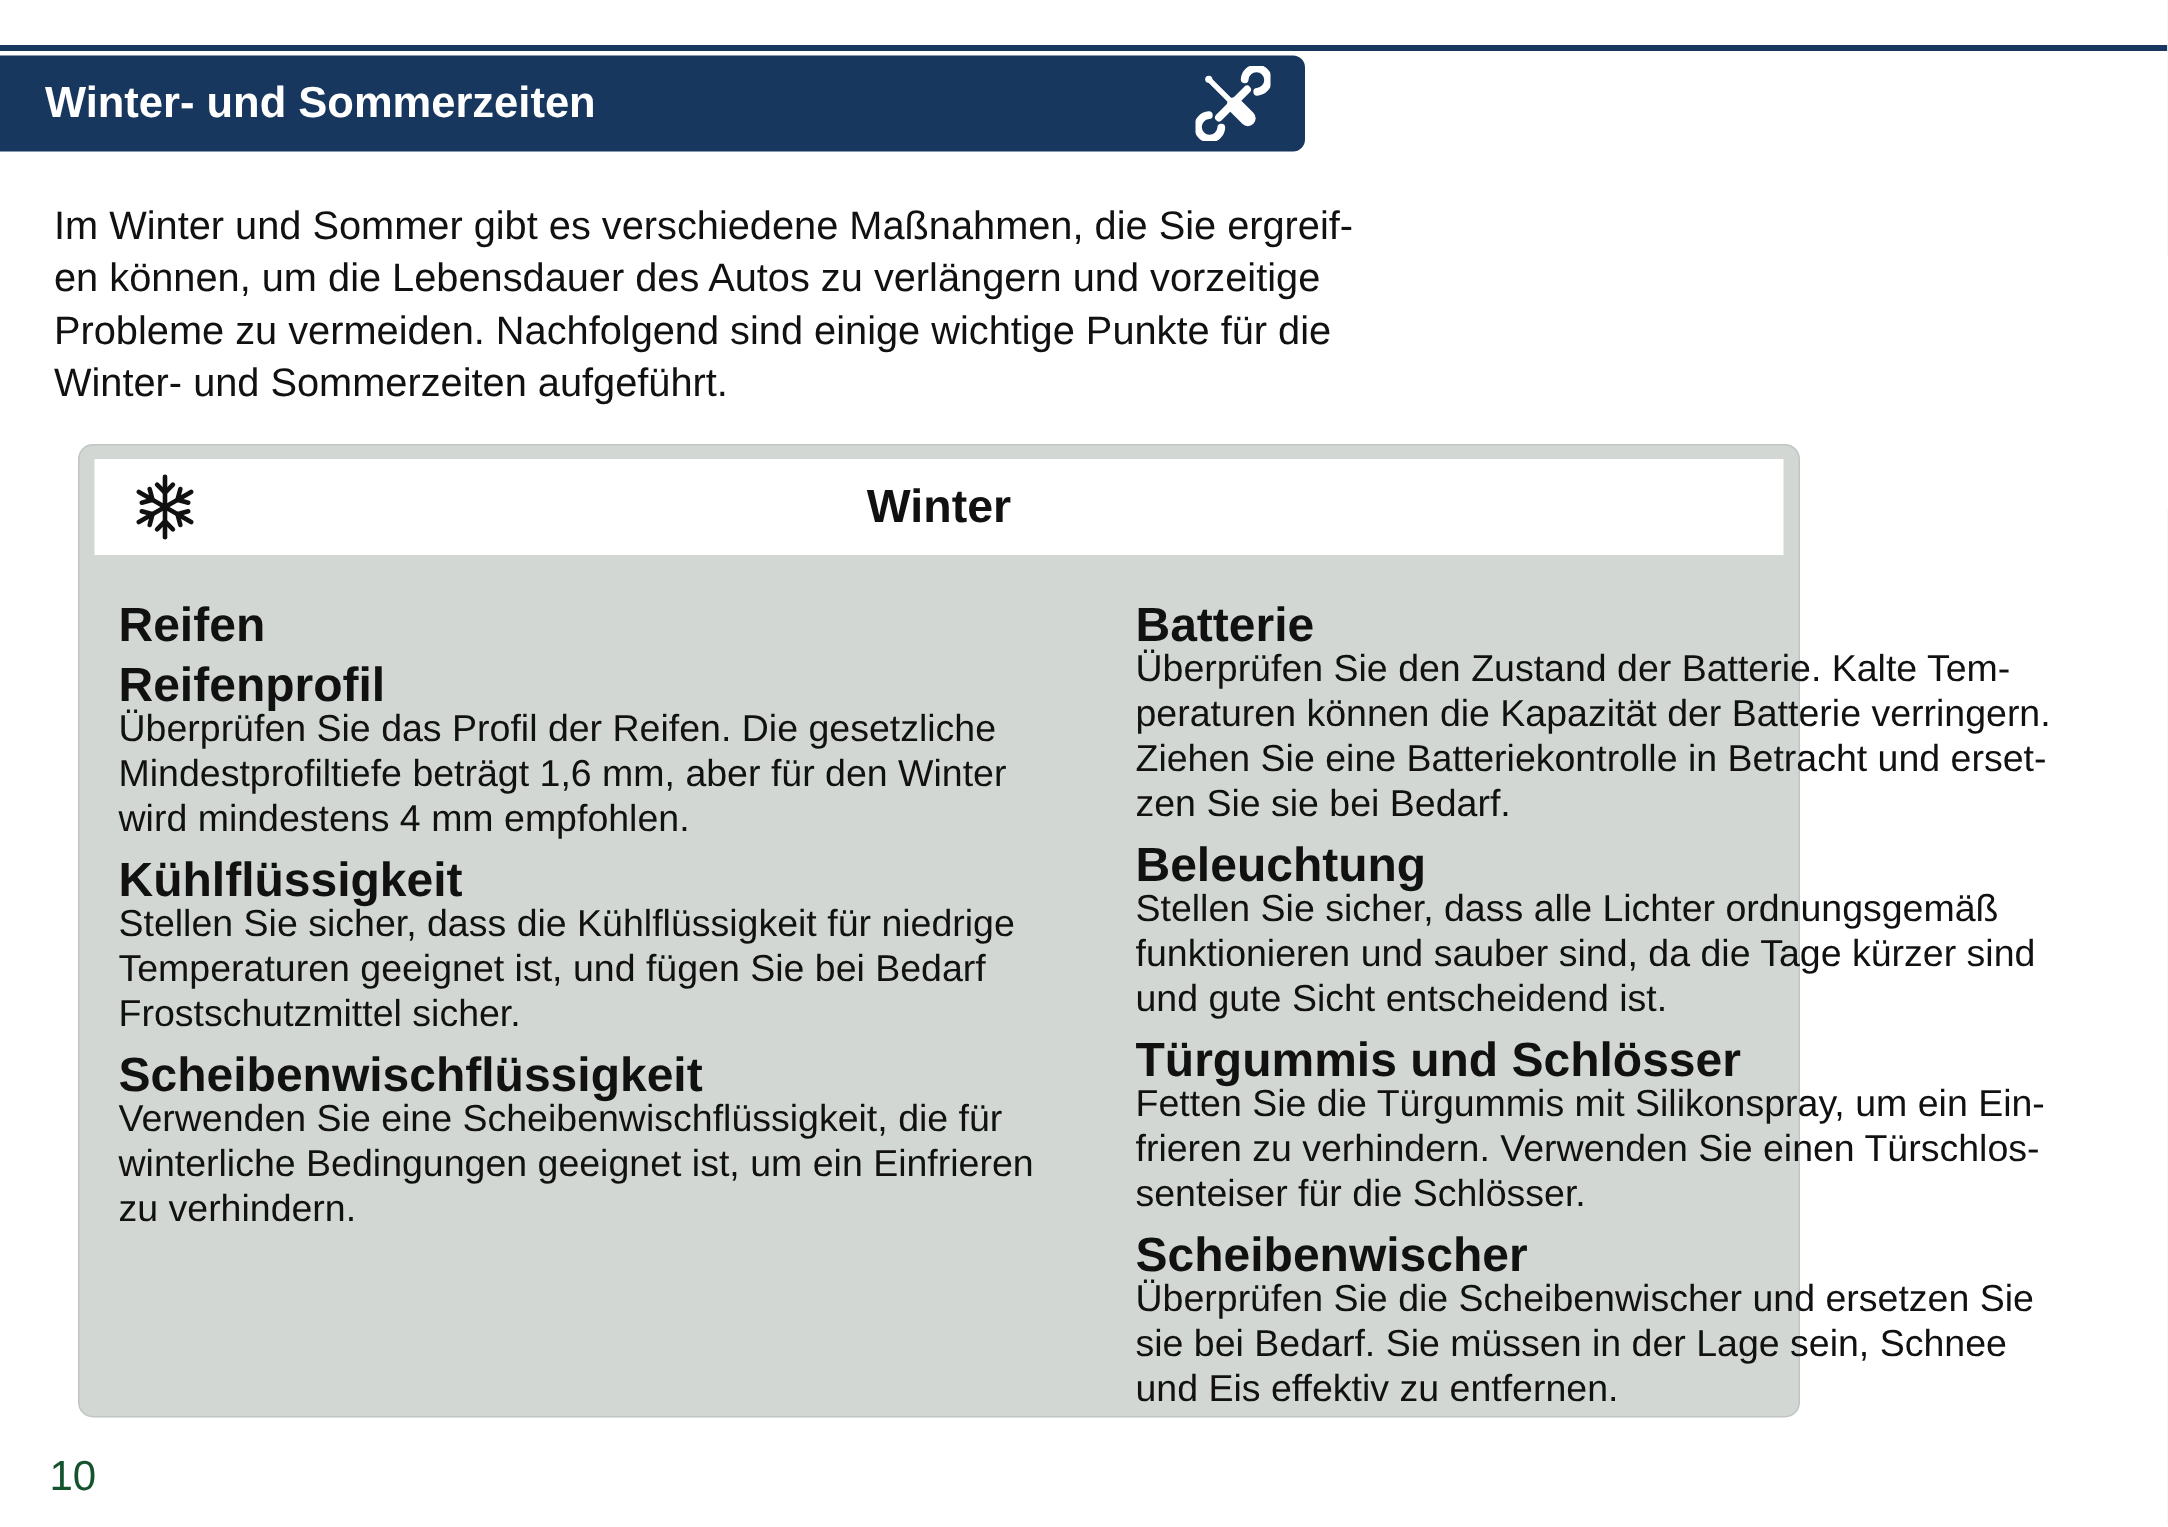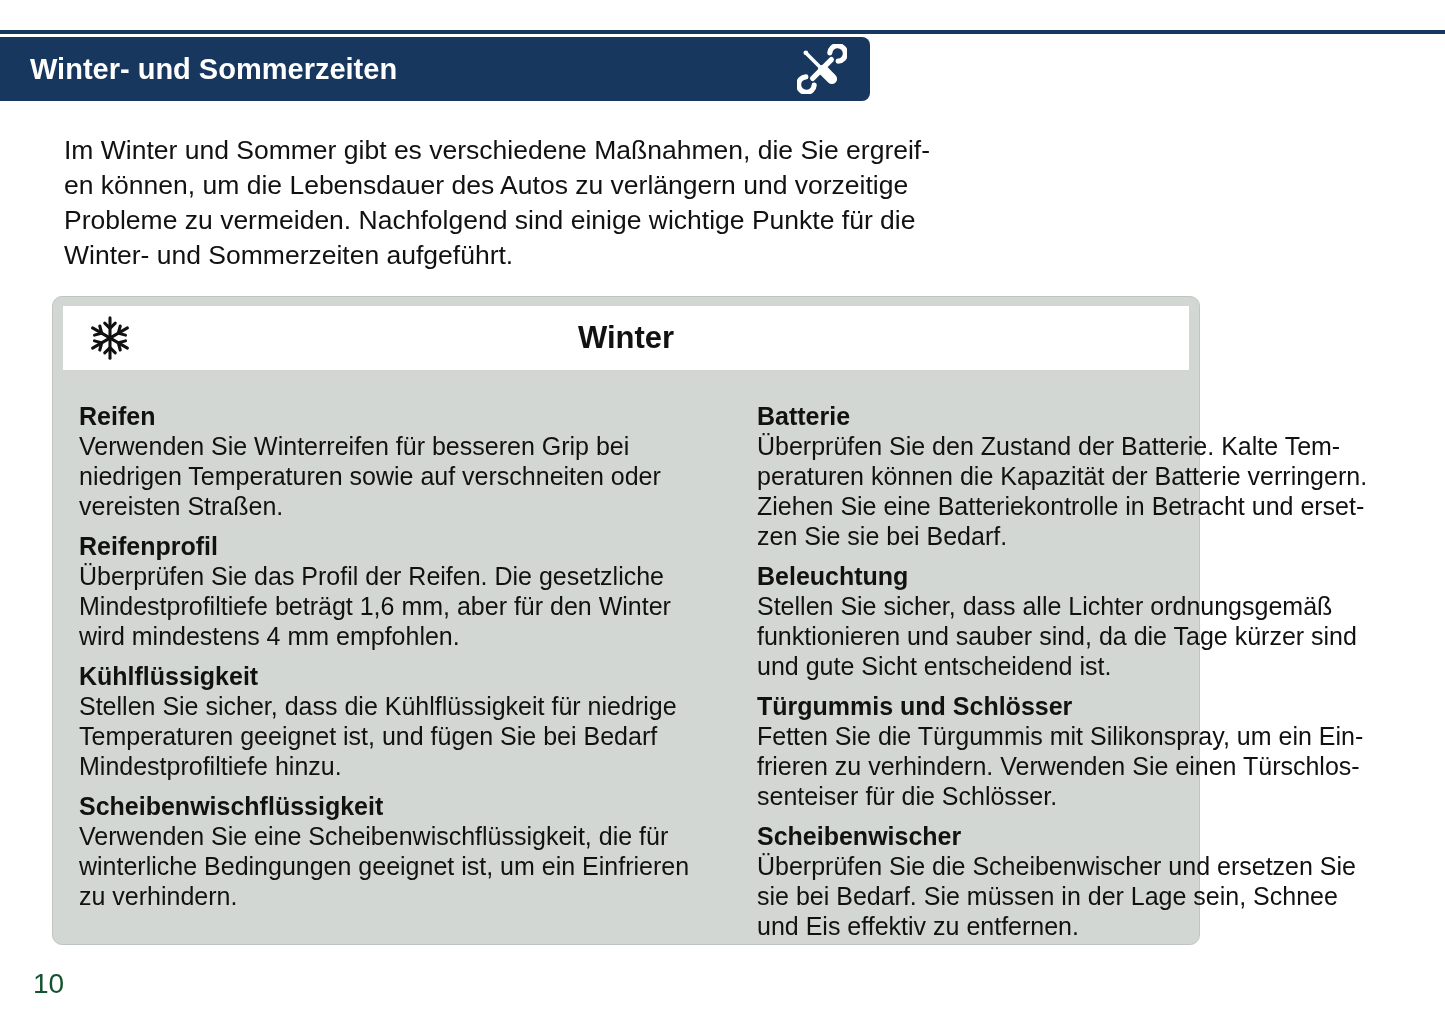--- a/index.html
+++ b/index.html
@@ -43,21 +43,21 @@
     width: 52px; height: 52px;
     margin-right: 22px;
     display: flex;
     align-items: center;
     justify-content: center;
   }
 
   
   .intro {
     position: absolute;
-    left: 64px; top: 133px;
+    left: 36px; top: 133px;
     margin: 0;
     font-size: 26.5px;
     line-height: 35px;
     white-space: pre;
     color: #111111;
   }
 
   
   .panel {
     position: absolute;
@@ -90,21 +90,21 @@
     color: #111111;
   }
 
   .col { position: absolute; top: 104px; }
   .col-left  { left: 26px;  }
   .col-right { left: 704px; }
 
   .sec { margin-bottom: 10px; }
   .sec h3 {
     margin: 0;
-    font-size: 25px;
+    font-size: 32px;
     line-height: 30px;
     font-weight: bold;
     color: #111111;
   }
   .sec p {
     margin: 0;
     font-size: 25px;
     line-height: 30px;
     white-space: pre;
     color: #111111;
@@ -158,35 +158,32 @@
           <use href="#spoke" transform="rotate(60 24 24)"></use>
           <use href="#spoke" transform="rotate(120 24 24)"></use>
         </svg>
       </span>
       <span class="panel-title">Winter</span>
     </div>
 
     <div class="col col-left">
       <div class="sec">
         <h3>Reifen</h3>
-        <p>Verwenden Sie Winterreifen für besseren Grip bei
-niedrigen Temperaturen sowie auf verschneiten oder
-vereisten Straßen.</p>
       </div>
       <div class="sec">
         <h3>Reifenprofil</h3>
         <p>Überprüfen Sie das Profil der Reifen. Die gesetzliche
 Mindestprofiltiefe beträgt 1,6 mm, aber für den Winter
 wird mindestens 4 mm empfohlen.</p>
       </div>
       <div class="sec">
         <h3>Kühlflüssigkeit</h3>
         <p>Stellen Sie sicher, dass die Kühlflüssigkeit für niedrige
 Temperaturen geeignet ist, und fügen Sie bei Bedarf
-Mindestprofiltiefe hinzu.</p>
+Frostschutzmittel sicher.</p>
       </div>
       <div class="sec">
         <h3>Scheibenwischflüssigkeit</h3>
         <p>Verwenden Sie eine Scheibenwischflüssigkeit, die für
 winterliche Bedingungen geeignet ist, um ein Einfrieren
 zu verhindern.</p>
       </div>
     </div>
 
     <div class="col col-right">

